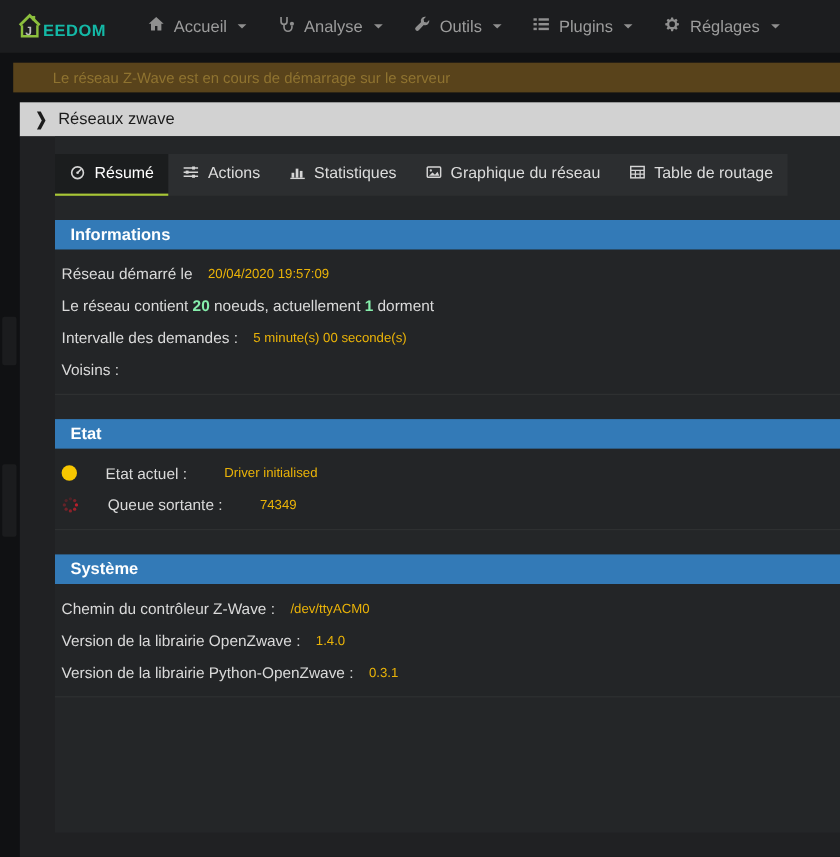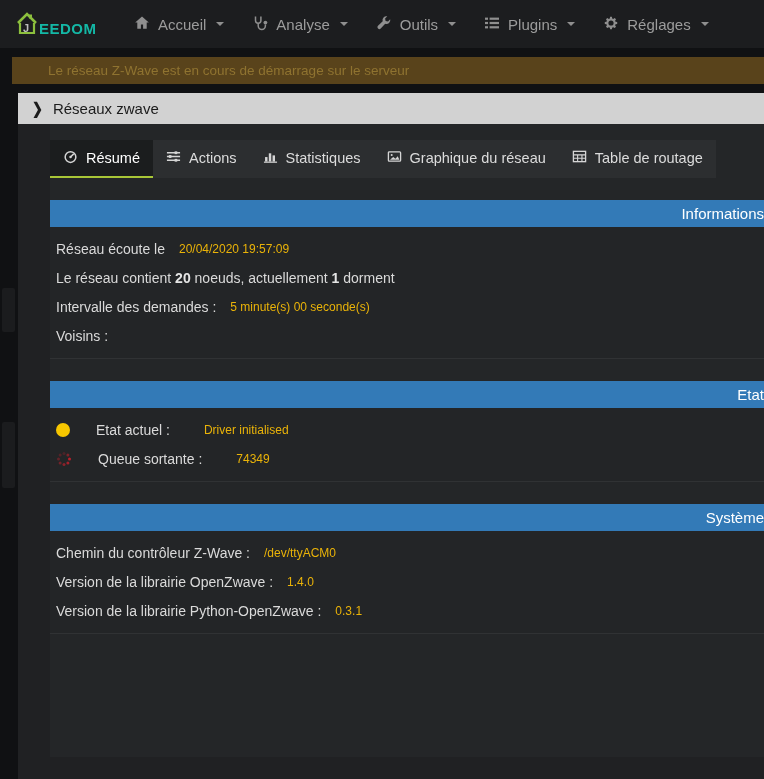--- a/index.html
+++ b/index.html
@@ -35,26 +35,26 @@
   .container { position:absolute; left:32px; right:0; top:0; bottom:22px; background:#242628; padding-top:16px; overflow:hidden; }
 
   
   .tabs { display:inline-flex; background:#2c2e30; }
   .tab { height:38px; display:flex; align-items:center; gap:8px; padding:0 13px; color:#dcdcdc; font-size:14.5px; border-bottom:2px solid transparent; cursor:pointer; white-space:nowrap; }
   .tab svg { color:#d5d5d5; flex:none; }
   .tab.active { background:#1b1d1e; border-bottom-color:#a8c637; color:#fff; }
 
   
   .panel { margin-top:22px; }
-  .panel-heading { background:#337ab7; color:#fff; font-weight:normal; font-size:15px; height:27px; line-height:27px; padding-left:14px;text-align:right; }
+  .panel-heading { background:#337ab7; color:#fff; font-weight:bold; font-size:15px; height:27px; line-height:27px; padding-left:14px; }
   .panel-body { padding:7px 0 8px 6px; border-bottom:1px solid #303234; background:#232527; }
   .row { display:flex; align-items:baseline; gap:14px; padding:5px 0; min-height:29px; align-items:center; }
   .lbl { font-size:14px; color:#dadada; }
   .val { font-size:12px; color:#eab308;text-align:right; }
-  .lbl b { color:#e5e5e5; font-weight:bold; }
+  .lbl b { color:#86efac; font-weight:bold; }
   .dot-yellow { width:14px; height:14px; border-radius:50%; background:#f7c700; flex:none; }
   .irow { display:flex; align-items:center; gap:26px; padding:5px 0; min-height:29px; }
   .caps-list { margin:13px 0 5px 0; padding-left:34px; }
   .caps-list li { font-size:14px; color:#d6d6d6; line-height:19px; margin:1px 0; }
 </style>
 </head>
 <body>
 
 <div class="screen">
 
@@ -197,21 +197,21 @@
         </div>
       </div>
 
       
       <section class="panel">
         <header class="panel-heading">
           <span>Informations</span>
         </header>
         <div class="panel-body">
           <div class="row">
-            <span class="lbl">Réseau écoute le</span>
+            <span class="lbl">Réseau démarré le</span>
             <span class="val">20/04/2020 19:57:09</span>
           </div>
           <div class="row">
             <span class="lbl">
               <span>Le réseau contient</span>
               <b>20</b>
               <span>noeuds, actuellement</span>
               <b>1</b>
               <span>dorment</span>
             </span>

